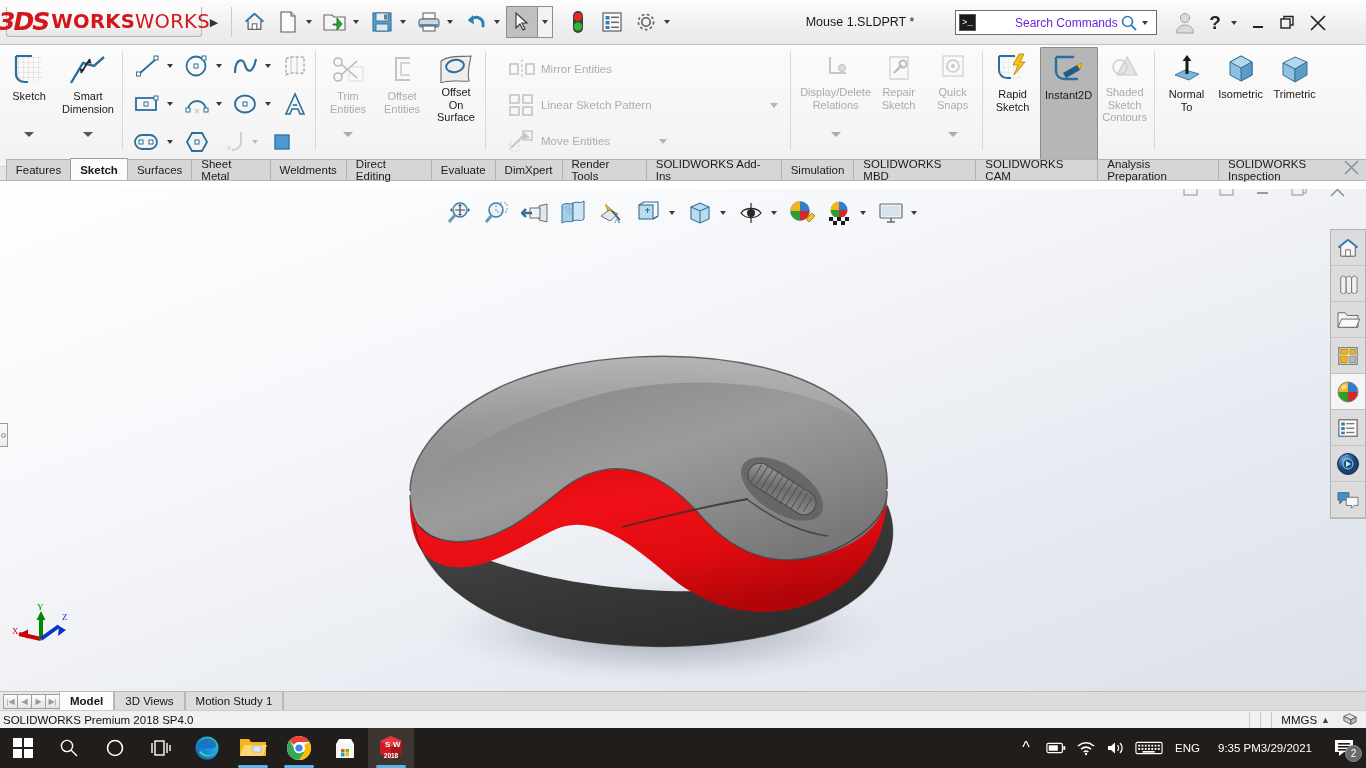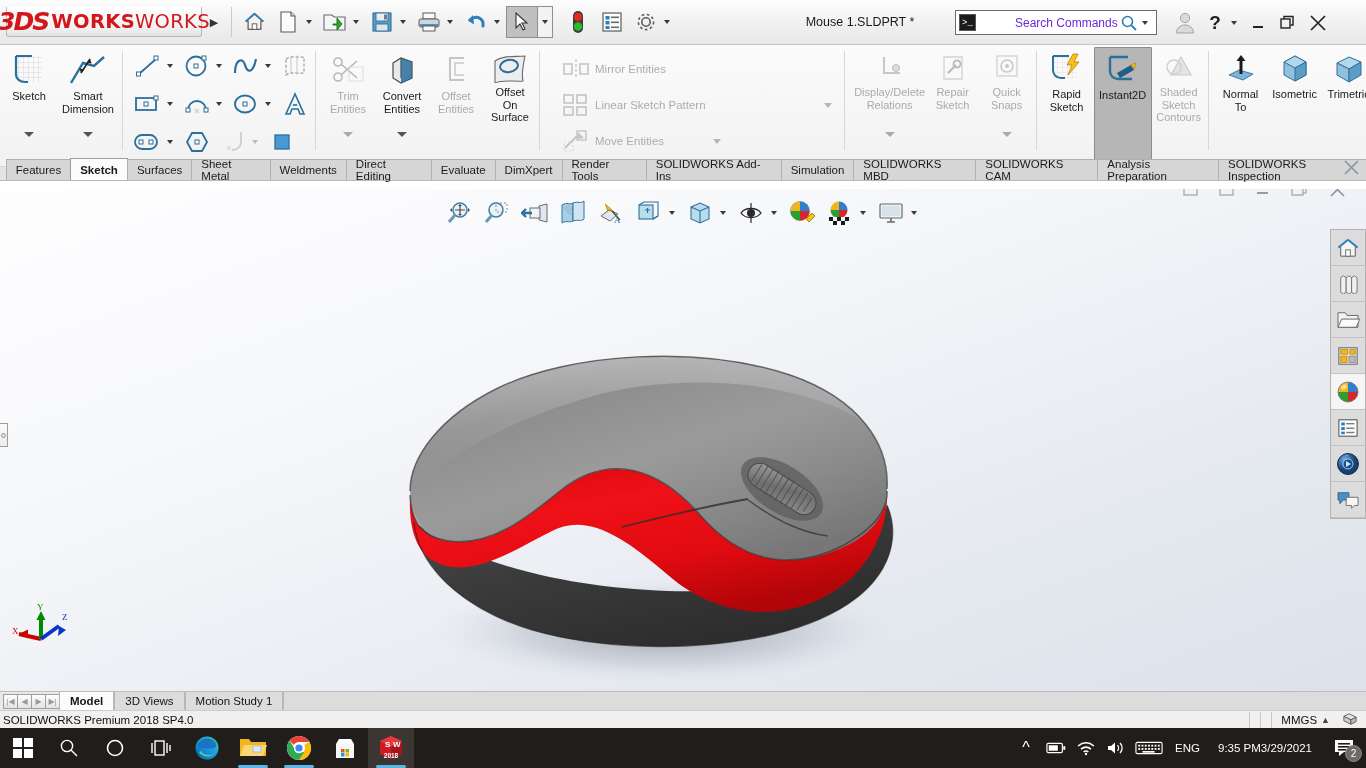--- a/index.html
+++ b/index.html
@@ -495,29 +495,20 @@
     <div class="rgroup" style="padding-left:6px;">
       <div class="bigbtn dis">
         <svg width="38" height="34" viewBox="0 0 38 34">
             <circle cx="9" cy="9" r="4" fill="none" stroke="#b8b8b8" stroke-width="1.6"></circle>
             <circle cx="9" cy="24" r="4" fill="none" stroke="#b8b8b8" stroke-width="1.6"></circle>
             <path d="M12 11l16 14M12 22L28 8" stroke="#b8b8b8" stroke-width="1.6"></path>
             <rect x="20" y="14" width="14" height="14" fill="none" stroke="#d8d8d8" stroke-width=".8"></rect>
           </svg>
         <div class="lbl">Trim Entities</div>
         <div class="dropcaret-bottom" style="border-top-color:#aaa;"></div>
-      </div>
-      <div class="bigbtn">
-        <svg width="38" height="34" viewBox="0 0 38 34">
-            <path d="M10 10l8-5 11 4v16l-11 5-8-5z" fill="#e9e9e9" stroke="#4a4a4a" stroke-width="1.2"></path>
-            <path d="M18 5v20" stroke="#4a4a4a" stroke-width="1.2"></path>
-            <path d="M18 5l11 4v16l-11 5z" fill="#2b6f9c" opacity=".85"></path>
-          </svg>
-        <div class="lbl">Convert Entities</div>
-        <div class="dropcaret-bottom"></div>
       </div>
       <div class="bigbtn dis">
         <svg width="36" height="34" viewBox="0 0 36 34">
             <path d="M26 5H12v22h14" fill="none" stroke="#c4c4c4" stroke-width="2"></path>
             <path d="M26 10H17v12h9" fill="none" stroke="#d4d4d4" stroke-width="2"></path>
           </svg>
         <div class="lbl">Offset Entities</div>
       </div>
       <div class="bigbtn">
         <svg width="38" height="30" viewBox="0 0 38 30">

